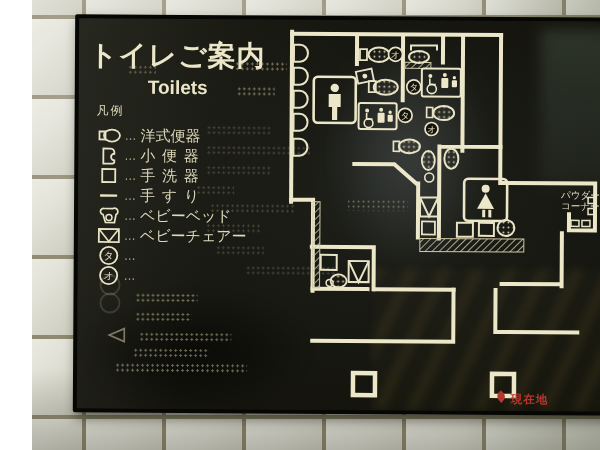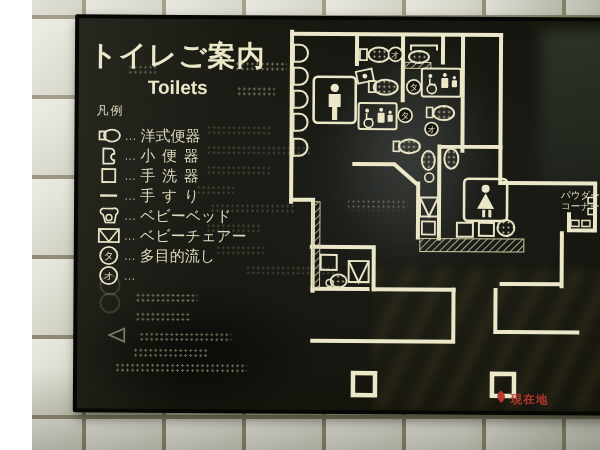--- a/index.html
+++ b/index.html
@@ -162,21 +162,20 @@
         </div>
 
         <div class="legend-row">
           <span class="ic">
             <svg width="22" height="22" viewBox="0 0 22 22">
                 <circle cx="11" cy="11" r="8.6" fill="none" stroke="#e8e3c5" stroke-width="1.8"></circle>
                 <text x="11" y="14.6" text-anchor="middle" font-size="10" fill="#e8e3c5">タ</text>
               </svg>
           </span>
           <span class="sep">…</span>
-          <span class="lab">多目的流し</span>
         </div>
 
         <div class="legend-row">
           <span class="ic">
             <svg width="22" height="22" viewBox="0 0 22 22">
                 <circle cx="11" cy="11" r="8.6" fill="none" stroke="#e8e3c5" stroke-width="1.8"></circle>
                 <text x="11" y="14.6" text-anchor="middle" font-size="10" fill="#e8e3c5">オ</text>
               </svg>
           </span>
           <span class="sep">…</span>

